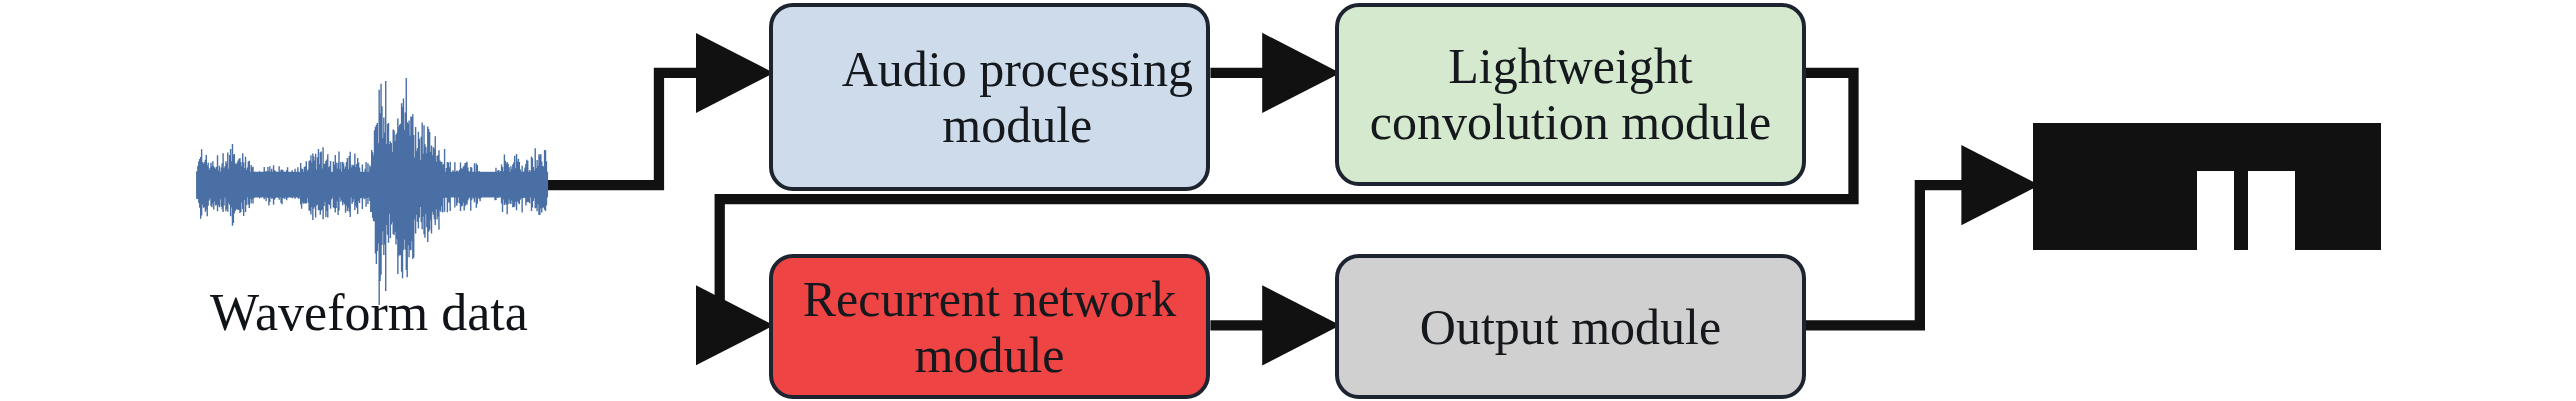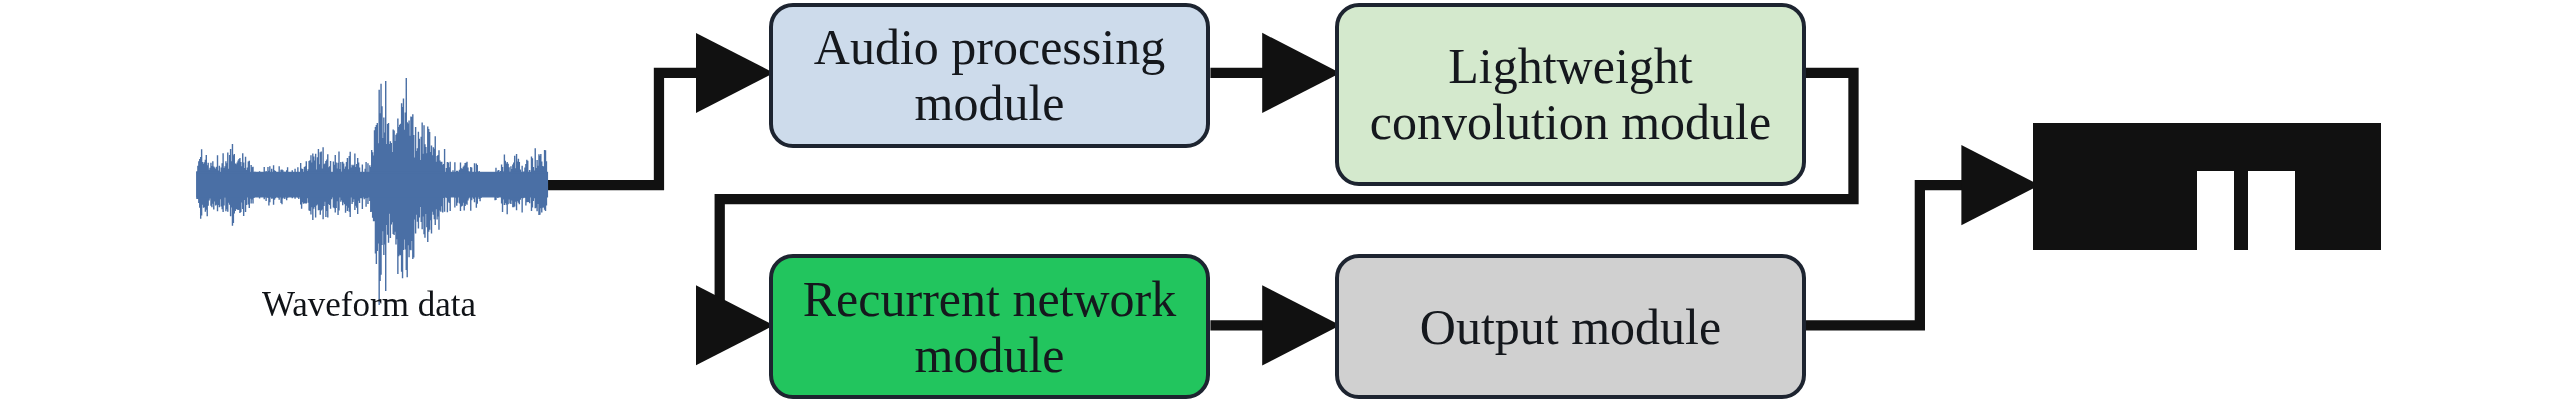--- a/index.html
+++ b/index.html
@@ -44,21 +44,21 @@
   }
   .node-label {
     display: block;
     white-space: pre-line;
   }
   .caption {
     position: absolute;
     text-align: center;
     color: #101317;
     font-family: "Liberation Serif", "DejaVu Serif", serif;
-    font-size: 35px;
+    font-size: 52px;
     line-height: 1;
     white-space: nowrap;
     z-index: 5;
   }
   .detect-img {
     position: absolute;
     z-index: 3;
     background: #111111;
     overflow: hidden;
   }
@@ -95,31 +95,31 @@
 
     <path d="M 1295,78 L 1412,78" fill="none" stroke="#111111" stroke-width="11" stroke-linecap="butt" marker-end="url(#arrowhead)"></path>
 
     <path d="M 1932,78 L 1983,78 L 1983,213 L 770,213 L 770,348 L 806,348" fill="none" stroke="#111111" stroke-width="11" stroke-linecap="butt" stroke-linejoin="miter" marker-end="url(#arrowhead)"></path>
 
     <path d="M 1295,348 L 1412,348" fill="none" stroke="#111111" stroke-width="11" stroke-linecap="butt" marker-end="url(#arrowhead)"></path>
 
     <path d="M 1932,348 L 2054,348 L 2054,198 L 2160,198" fill="none" stroke="#111111" stroke-width="11" stroke-linecap="butt" stroke-linejoin="miter" marker-end="url(#arrowhead)"></path>
   </svg>
 
-  <div class="node-box" id="node-0" style="left: 769px; top: 2.8px; width: 441px; height: 145px; background: rgb(205, 219, 235); border-color: rgb(29, 36, 48);">
+  <div class="node-box" id="node-0" style="left: 769px; top: 2.8px; width: 441px; height: 188px; background: rgb(205, 219, 235); border-color: rgb(29, 36, 48); justify-content: flex-end;">
     <span class="node-label">Audio processing
 module</span>
   </div>
 
   <div class="node-box" id="node-1" style="left: 1335px; top: 2.8px; width: 471px; height: 183px; background: rgb(212, 233, 205); border-color: rgb(29, 36, 48);">
     <span class="node-label">Lightweight
 convolution module</span>
   </div>
 
-  <div class="node-box" id="node-2" style="left: 769px; top: 254px; width: 441px; height: 145px; background: #22c55e; border-color: rgb(29, 36, 48);">
+  <div class="node-box" id="node-2" style="left: 769px; top: 254px; width: 441px; height: 145px; background: #ef4444; border-color: rgb(29, 36, 48);">
     <span class="node-label">Recurrent network
 module</span>
   </div>
 
   <div class="node-box" id="node-3" style="left: 1335px; top: 254px; width: 471px; height: 145px; background: rgb(208, 208, 208); border-color: rgb(29, 36, 48);">
     <span class="node-label">Output module</span>
   </div>
 
   <div class="detect-img" id="detection-image" style="left: 2033px; top: 123px; width: 348px; height: 127px; background: rgb(17, 17, 17);">
       <div class="detect-bar" style="left: 164px; width: 37px; height: 79px; background: rgb(255, 255, 255);"></div>

